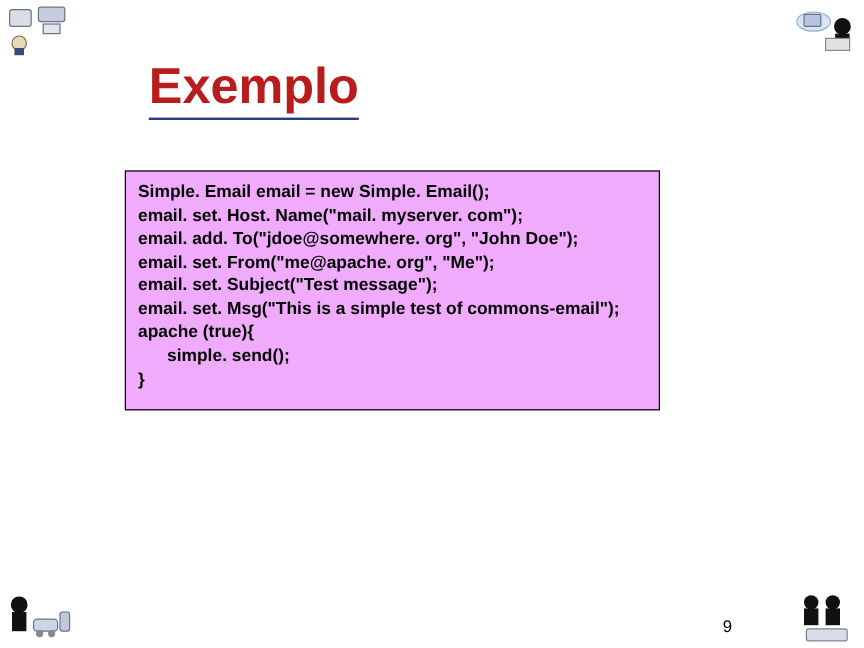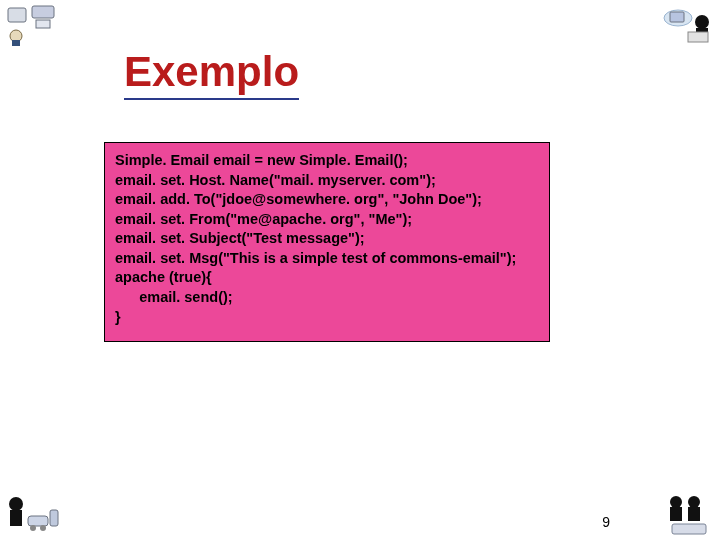--- a/index.html
+++ b/index.html
@@ -36,21 +36,21 @@
     padding-bottom: 2px;
     margin-left: 42px;
   }
 
   .code-box {
     position: absolute;
     top: 142px;
     left: 104px;
     width: 446px;
     border: 1px solid #000;
-    background: #ec4899;
+    background: #f0abfc;
     padding: 8px 10px 14px 10px;
     font-family: Arial, Helvetica, sans-serif;
     font-size: 14.5px;
     line-height: 1.35;
     color: #000;
     font-weight: bold;
   }
   .code-box .line { white-space: pre; }
   .page-number {
     position: absolute;
@@ -104,17 +104,17 @@
 <h1 class="slide-title">Exemplo</h1>
 
 <div class="code-box">
   <div class="line">Simple. Email email = new Simple. Email();</div>
   <div class="line">email. set. Host. Name("mail. myserver. com");</div>
   <div class="line">email. add. To("jdoe@somewhere. org", "John Doe");</div>
   <div class="line">email. set. From("me@apache. org", "Me");</div>
   <div class="line">email. set. Subject("Test message");</div>
   <div class="line">email. set. Msg("This is a simple test of commons-email");</div>
   <div class="line">apache (true){</div>
-  <div class="line">      email. send();</div>
+  <div class="line">      simple. send();</div>
   <div class="line">}</div>
 </div>
 
 <div class="page-number">9</div>
 
 </body></html>

